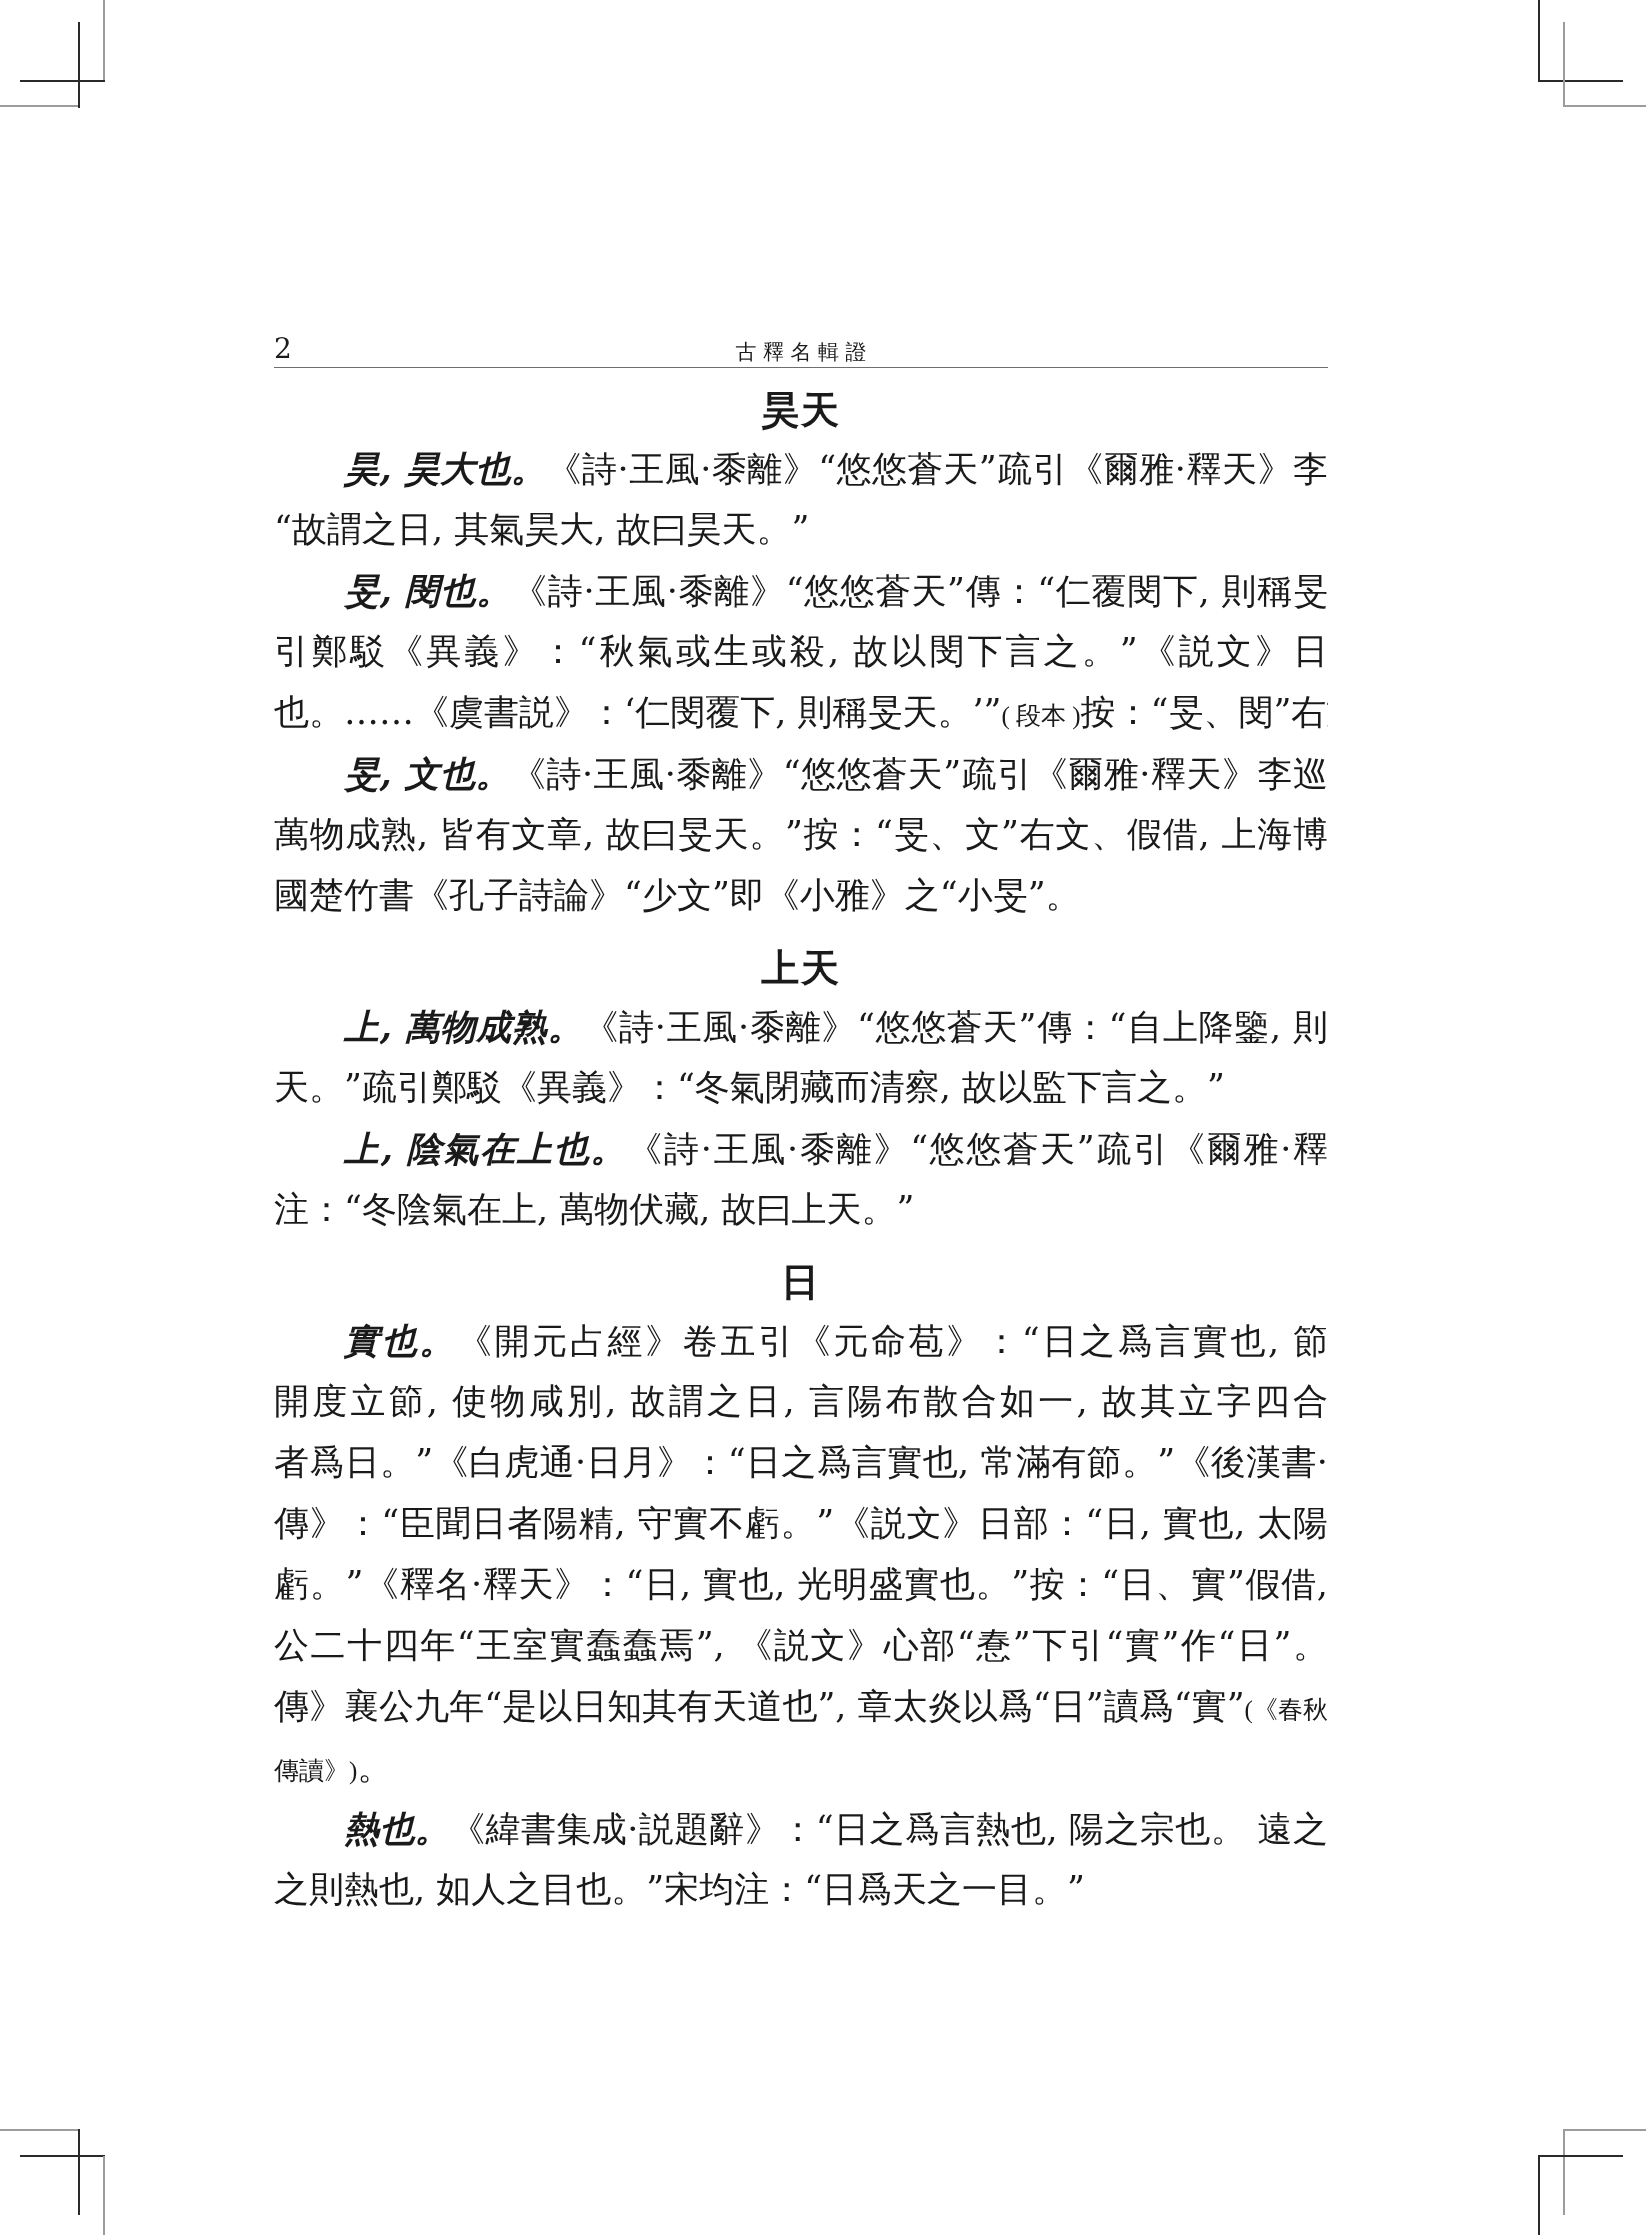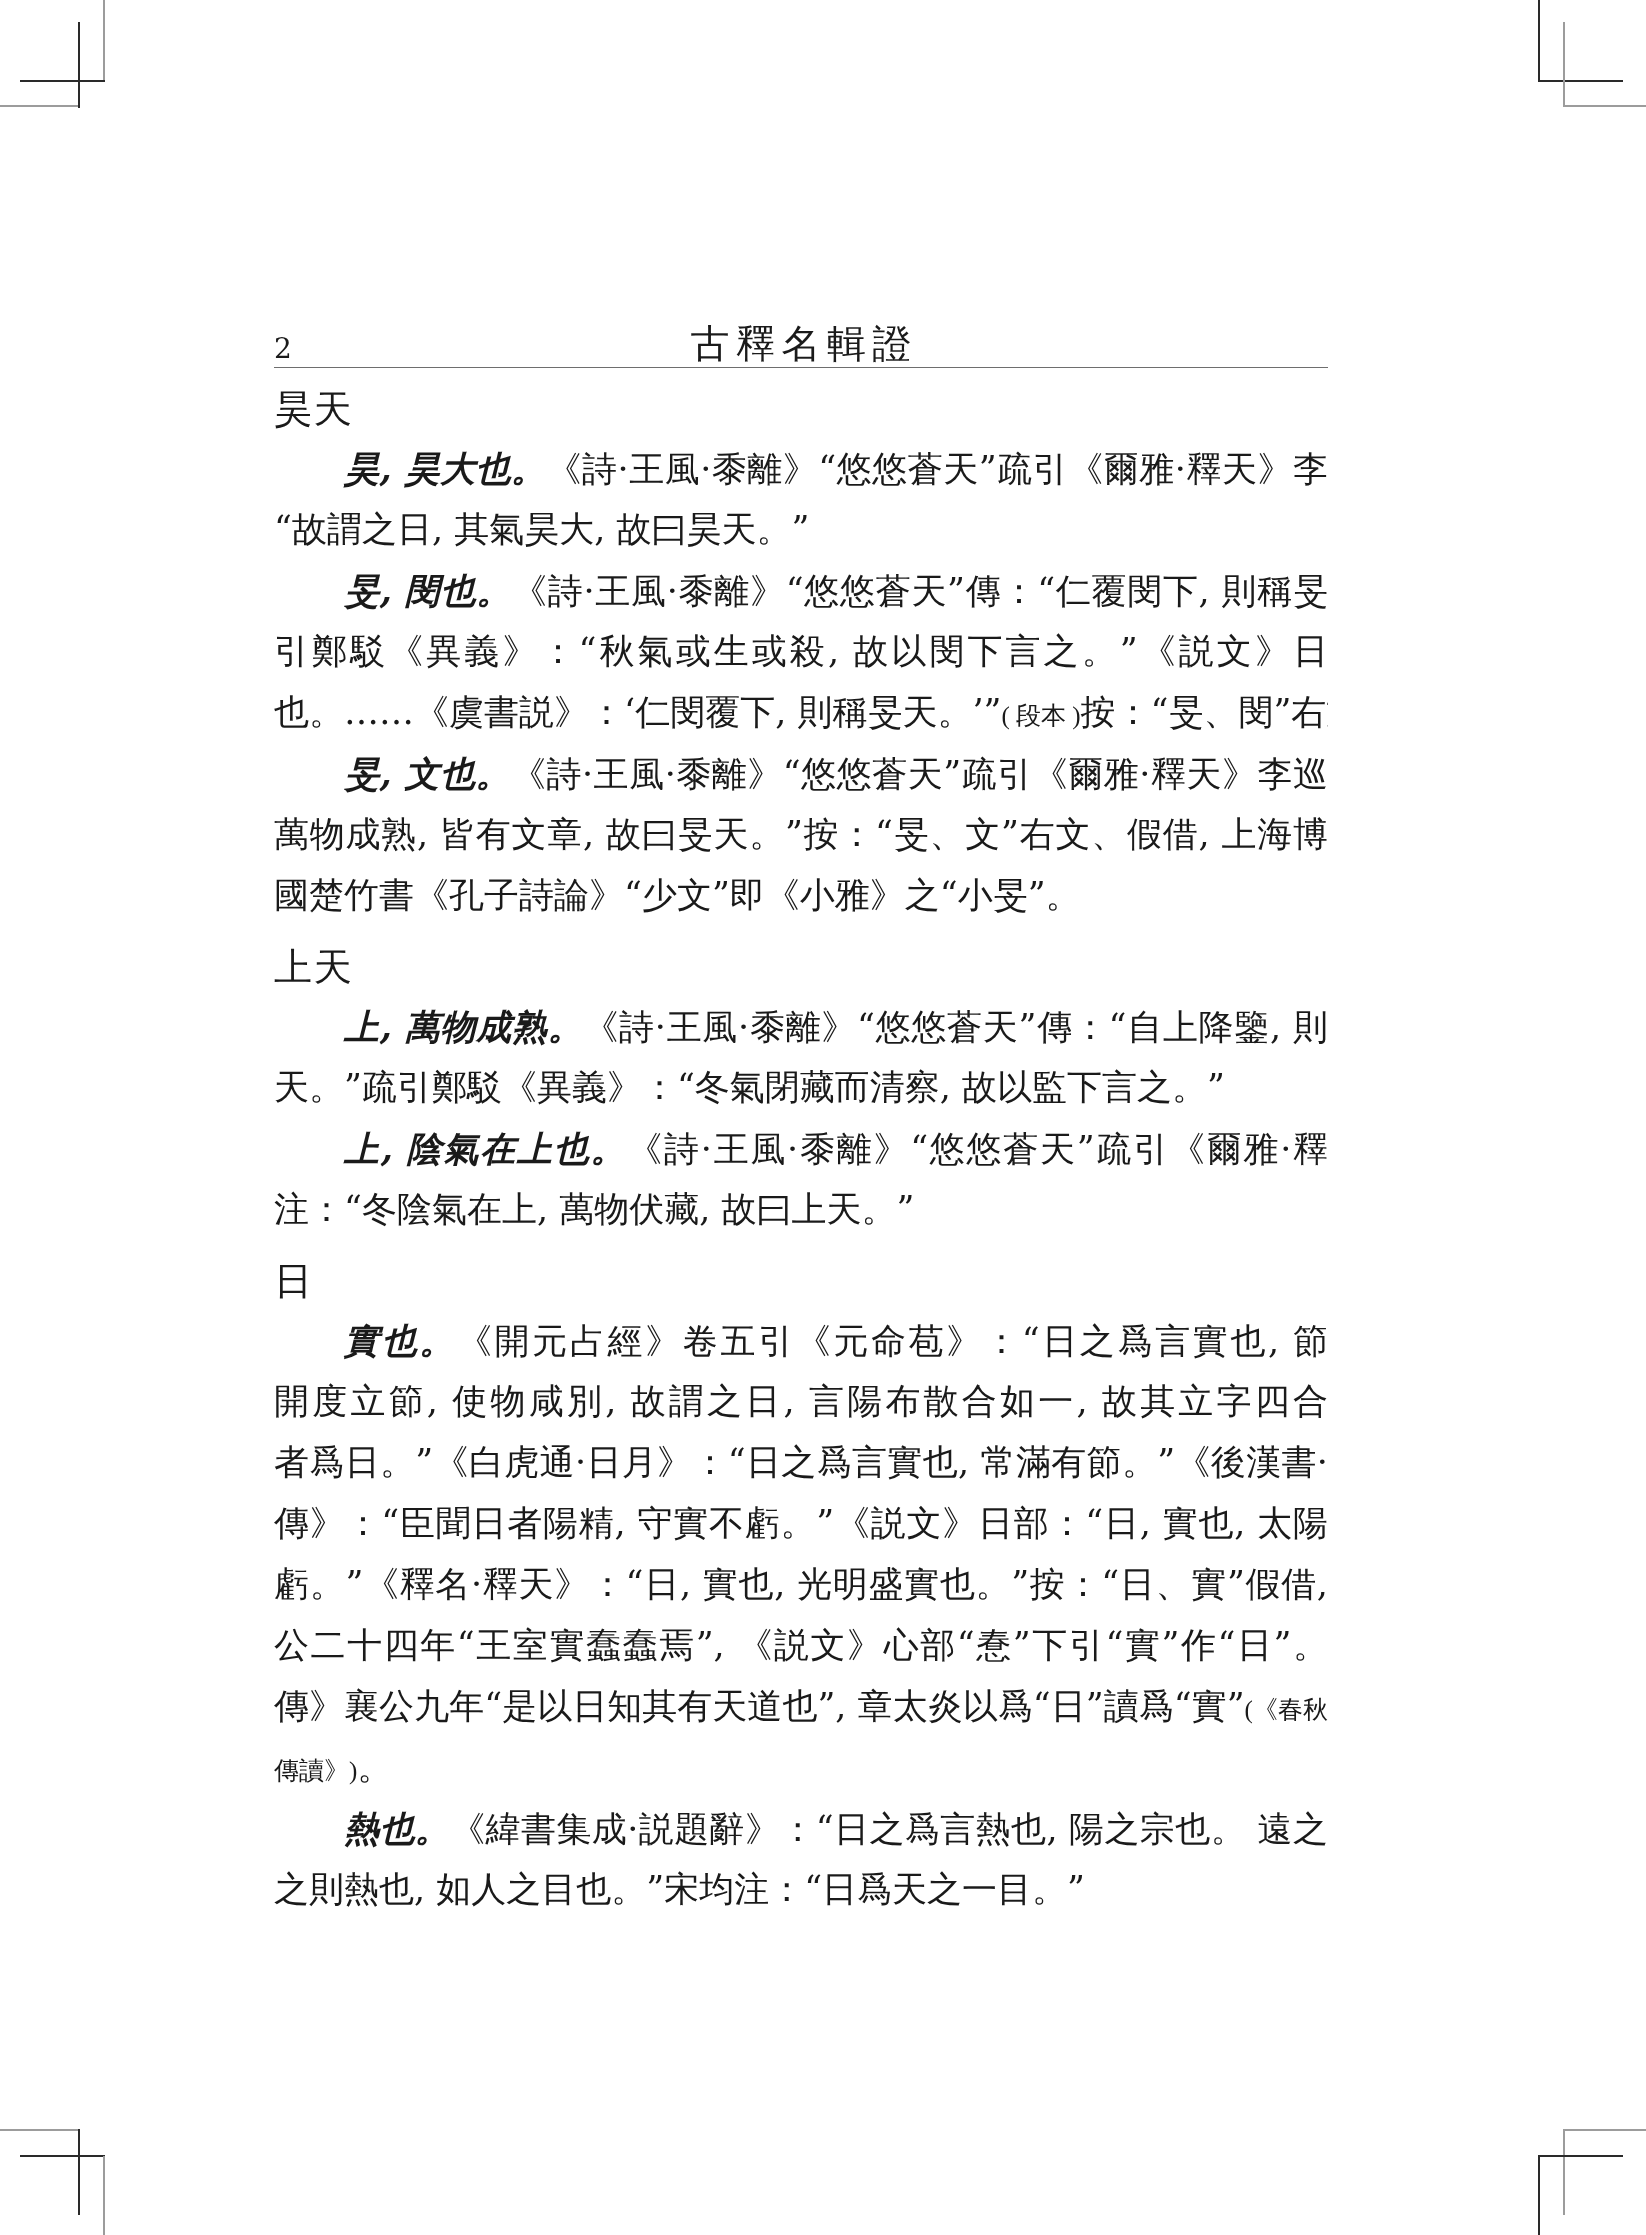--- a/index.html
+++ b/index.html
@@ -20,25 +20,26 @@
   .content{
     position:absolute;left:274px;top:314px;width:1054px;
   }
   .page-header{
     display:flex;align-items:flex-end;justify-content:space-between;
     height:54px;border-bottom:1.8px solid var(--rule,#6e6e6e);
     padding-bottom:3.7px;box-sizing:border-box;
   }
   .page-num{font-size:28px;line-height:1;min-width:37px;}
   .page-num.ghost{visibility:hidden;}
-  .page-title{font-size:39px;line-height:1;letter-spacing:6.5px;text-indent:6.5px;}
+  .page-title{font-size:21px;line-height:1;letter-spacing:6.5px;text-indent:6.5px;}
   .section-heading{
-    font-size:38px;font-weight:normal;
+    font-size:38px;font-weight:bold;
     height:57px;line-height:57px;margin-top:13px;
     letter-spacing:1.8px;
+    text-align:center;
   }
   .para{margin:0;}
   .line{
     font-size:35px;height:61px;line-height:61px;
     overflow:hidden;white-space:nowrap;
   }
   .line.j{
     text-align:justify;text-align-last:justify;
     text-justify:inter-character;
     white-space:normal;

